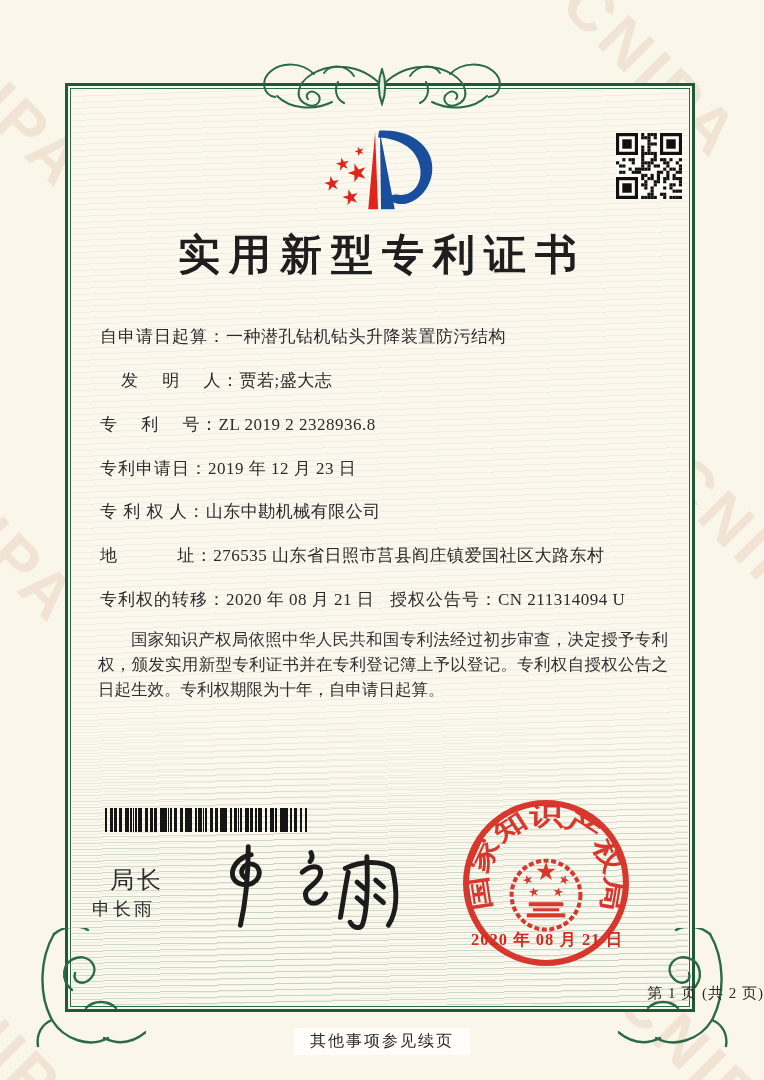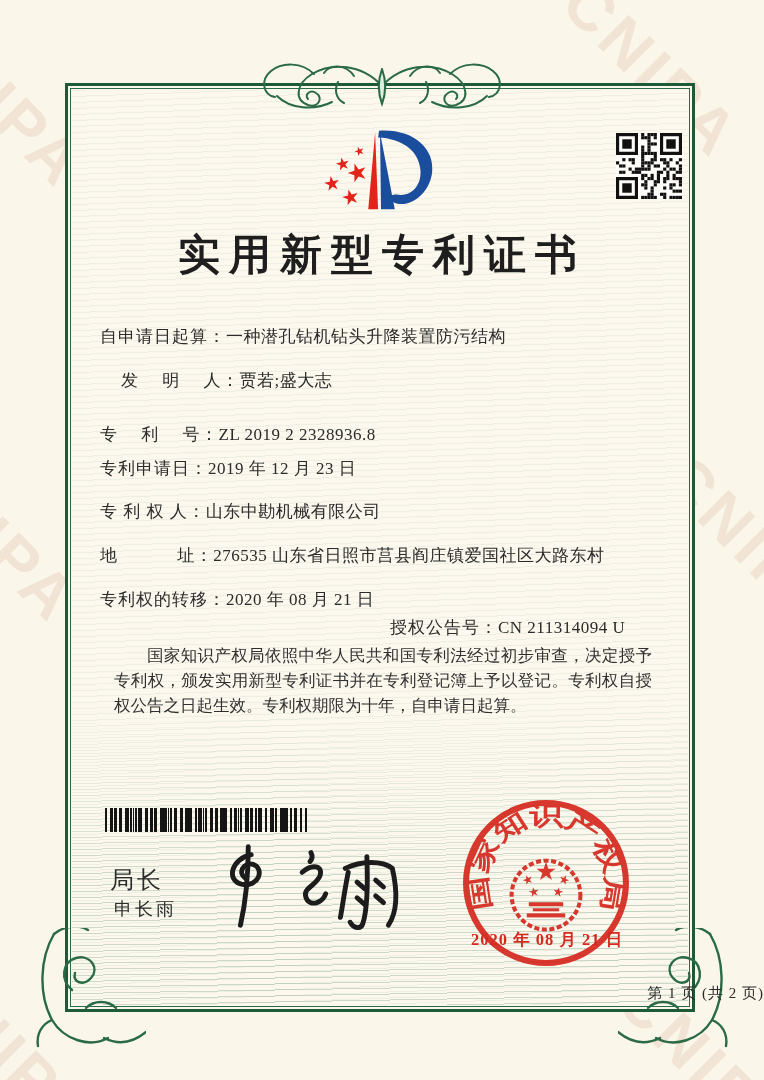--- a/index.html
+++ b/index.html
@@ -39,35 +39,35 @@
   .logo{ position:absolute; left:318px; top:116px; }
   .qr{ position:absolute; left:616px; top:133px; width:66px; height:66px; background:#fdfcf8; }
   .title{
     position:absolute; left:0; top:227px; width:100%; text-align:center;
     font-size:42px; font-weight:bold; letter-spacing:9px; color:#1e1e1e;
   }
   .fields{ position:absolute; left:100px; top:0; width:566px; font-size:17px; }
   .frow{ position:absolute; left:0; white-space:nowrap; }
   .flabel{ display:inline-block; letter-spacing:1px; }
   .fvalue{ letter-spacing:0.5px; }
-  .grant-no{ position:absolute; left:290px; top:0; white-space:nowrap;margin-top:28px; }
+  .grant-no{ position:absolute; left:290px; top:0; white-space:nowrap; }
   .paras{
     position:absolute; left:98px; top:627px; width:570px;
     font-size:16.5px; line-height:25px; text-align:justify; color:#303030;
   }
-  .paras p{ margin:16px; text-indent:2em; }
+  .paras p{ margin:0; text-indent:2em; }
   .barcode{
     position:absolute; left:105px; top:808px; width:202px; height:24px;
     background:
       repeating-linear-gradient(90deg,#141414 0 2px, rgba(0,0,0,0) 2px 5px),
       repeating-linear-gradient(90deg,#141414 0 1px, rgba(0,0,0,0) 1px 7px),
       repeating-linear-gradient(90deg, rgba(0,0,0,0) 0 9px, #141414 9px 12px);
   }
   .director-label{ position:absolute; left:110px; top:864px; font-size:24px; letter-spacing:3px; }
-  .director-name{ position:absolute; left:114px; top:897px; font-size:18px; letter-spacing:3px; }
+  .director-name{ position:absolute; left:92px; top:897px; font-size:18px; letter-spacing:3px; }
   .signature{ position:absolute; left:212px; top:838px; }
   .seal{ position:absolute; left:462px; top:799px; }
   .seal-date{
     position:absolute; left:471px; top:929px; font-size:16.5px; font-weight:bold;
     color:#d5281e; letter-spacing:1px; white-space:nowrap;
   }
   .page-info{ position:absolute; left:0; top:984px; width:100%; text-align:right; font-size:15px; letter-spacing:1px; }
   .note{
     position:absolute; left:50%; top:1028px; transform:translateX(-50%);
     background:#fffefb; padding:3px 16px; font-size:16px; letter-spacing:2px; white-space:nowrap;
@@ -276,21 +276,21 @@
 
   <div class="title">实用新型专利证书</div>
 
   <div class="fields">
     <div class="frow" style="top:325px;">
       <span class="flabel">自申请日起算：</span><span class="fvalue">一种潜孔钻机钻头升降装置防污结构</span>
     </div>
     <div class="frow" style="top:369px;margin-left:21px;">
       <span class="flabel">发　 明　 人：</span><span class="fvalue">贾若;盛大志</span>
     </div>
-    <div class="frow" style="top:413px;margin-top:10px;">
+    <div class="frow" style="top:413px;">
       <span class="flabel">专　 利　 号：</span><span class="fvalue">ZL 2019 2 2328936.8</span>
     </div>
     <div class="frow" style="top:457px;">
       <span class="flabel">专利申请日：</span><span class="fvalue">2019 年 12 月 23 日</span>
     </div>
     <div class="frow" style="top:500px;">
       <span class="flabel">专 利 权 人：</span><span class="fvalue">山东中勘机械有限公司</span>
     </div>
     <div class="frow" style="top:544px;">
       <span class="flabel">地　　　 址：</span><span class="fvalue">276535 山东省日照市莒县阎庄镇爱国社区大路东村</span>
@@ -339,14 +339,15 @@
       <use href="#st" transform="translate(71,92) scale(5) rotate(-10)"></use>
       <use href="#st" transform="translate(95,92) scale(5) rotate(10)"></use>
       <rect x="66" y="102" width="34" height="4"></rect>
       <rect x="70" y="108" width="26" height="3"></rect>
       <rect x="64" y="113" width="38" height="4"></rect>
     </g>
   </svg>
   <div class="seal-date">2020 年 08 月 21 日</div>
 
   <div class="page-info">第 1 页 (共 2 页)</div>
+  <div class="note">其他事项参见续页</div>
 
 </div>
 
 </body></html>

